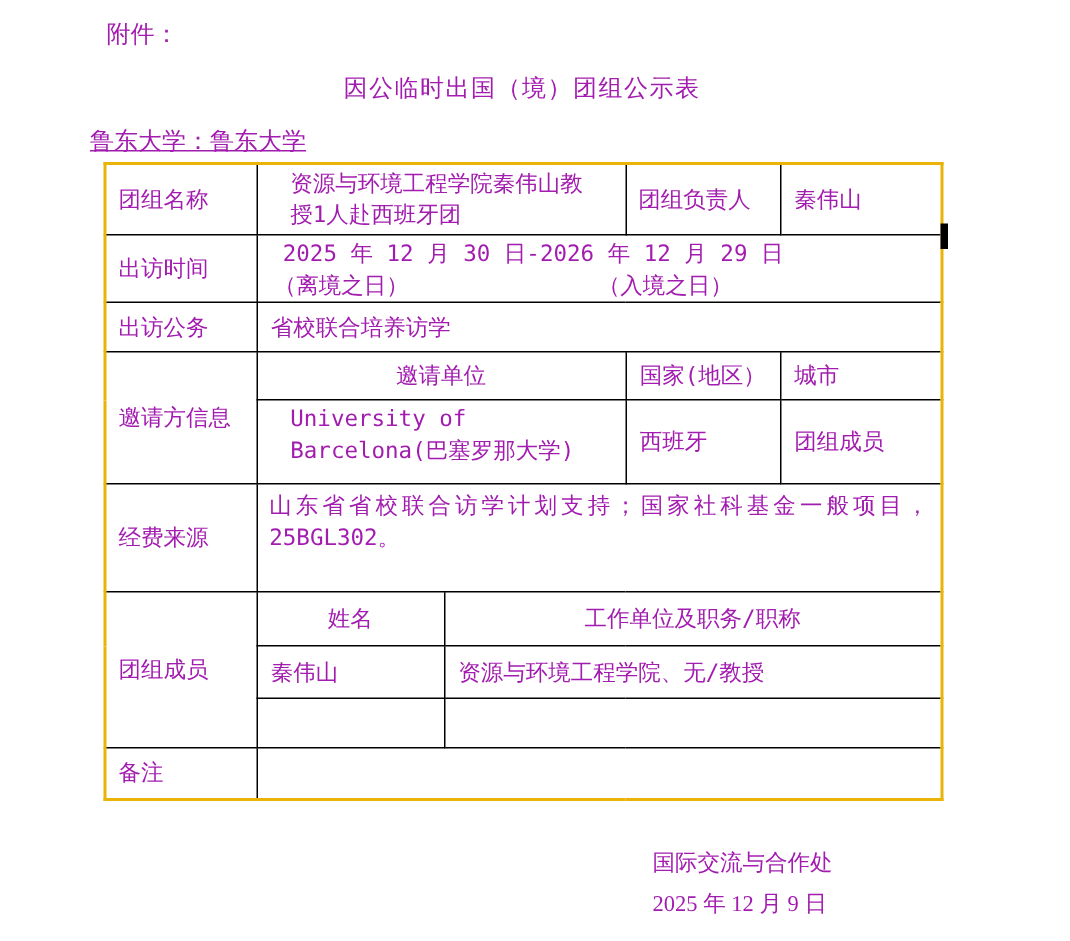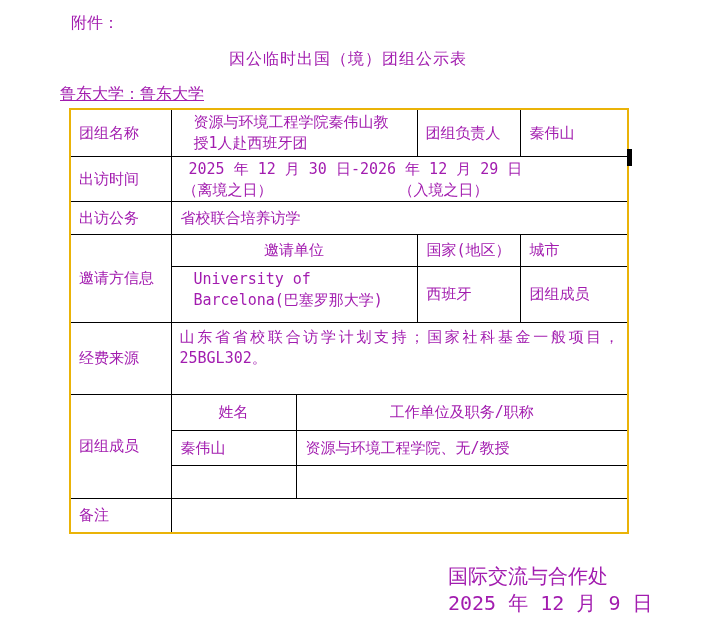--- a/index.html
+++ b/index.html
@@ -71,24 +71,25 @@
   .black-mark {
     position: absolute;
     left: 627px;
     top: 149px;
     width: 5px;
     height: 17px;
     background: #000;
   }
   .footer {
     position: absolute;
-    left: 448px;
+    left: 435px;
     top: 563px;
-    font-size: 20px;
+    font-size: 15px;
     line-height: 27px;
+    font-family: Liberation Serif, serif;
   }
 </style>
 </head>
 <body>
 
 <div class="page">
 
   <div class="attachment">附件：</div>
 
   <div class="title">因公临时出国（境）团组公示表</div>

